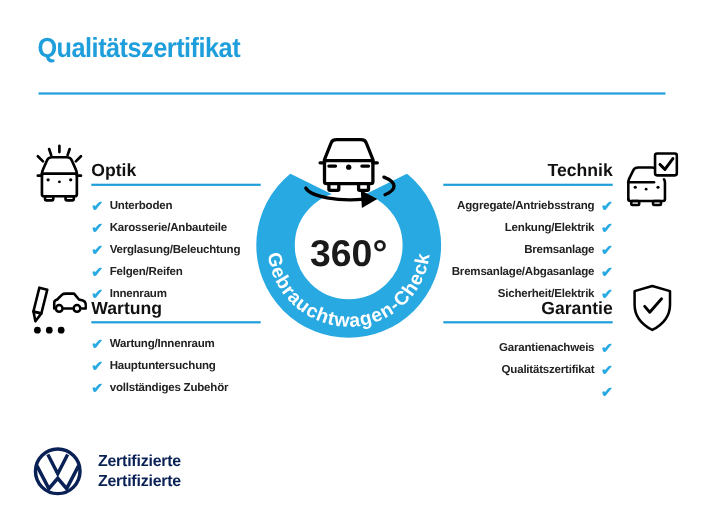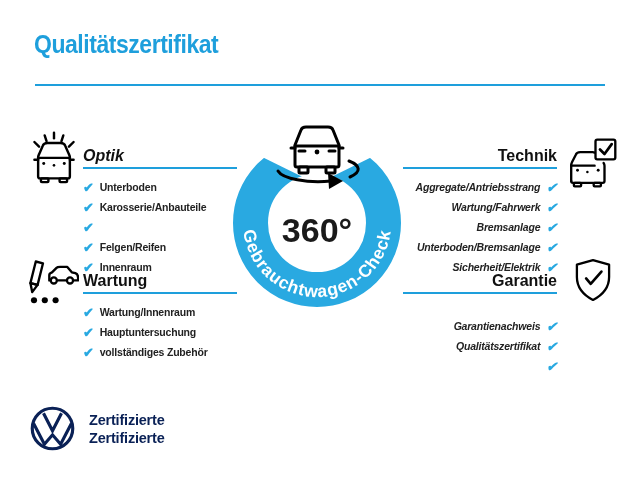--- a/index.html
+++ b/index.html
@@ -18,21 +18,21 @@
   .top-rule{position:absolute;left:35px;top:84px;width:570px;height:2px;background:var(--accent);}
 
   .sec-title{position:absolute;font-size:16px;font-weight:700;color:#111;}
   .sec-rule{position:absolute;width:154px;height:2px;background:var(--accent);}
 
   .items{position:absolute;display:flex;flex-direction:column;}
   .item{display:flex;align-items:center;height:20px;font-size:10.5px;font-weight:700;
     letter-spacing:-0.2px;color:#222;white-space:nowrap;}
   .items.left .item{justify-content:flex-start;}
   .items.right{align-items:flex-end;}
-  .items.right .item{justify-content:flex-end;font-style:italic;}
+  .items.right .item{justify-content:flex-end;}
   .check{color:var(--ring);font-size:13px;line-height:1;}
   .items.left .check{margin-right:6px;}
   .items.right .check{margin-left:6px;}
 
   .icon{position:absolute;}
   .icon svg{display:block;}
 
   .center-badge{position:absolute;left:217px;top:121px;width:200px;height:204px;}
 
   .brand{position:absolute;left:30px;top:406px;display:flex;align-items:center;justify-content:space-between;}
@@ -58,33 +58,34 @@
       <path d="M13,32 L47,32"></path>
       <path d="M9,34 L13,34"></path>
         <path d="M47,34 L51,34"></path>
       <circle cx="19" cy="38" r="1.6" fill="#000" stroke="none"></circle>
       <circle cx="41" cy="38" r="1.6" fill="#000" stroke="none"></circle>
       <circle cx="30" cy="40" r="1.4" fill="#000" stroke="none"></circle>
       <rect x="16" y="54" width="8" height="4" rx="1"></rect>
       <rect x="36" y="54" width="8" height="4" rx="1"></rect>
     </svg>
   </div>
-  <div class="sec-title" style="left:83px;top:147px;font-style:italic;">Optik</div>
+  <div class="sec-title" style="left:83px;top:147px;">Optik</div>
   <div class="sec-rule" style="left:83px;top:167px;"></div>
   <div class="items left" style="left:83px;top:177px;">
     <div class="item">
         <span class="check">✔</span>
         <span>Unterboden</span>
       </div>
     <div class="item">
         <span class="check">✔</span>
         <span>Karosserie/Anbauteile</span>
       </div>
     <div class="item">
         <span class="check">✔</span>
+        <span>Verglasung/Beleuchtung</span>
       </div>
     <div class="item">
         <span class="check">✔</span>
         <span>Felgen/Reifen</span>
       </div>
     <div class="item">
         <span class="check">✔</span>
         <span>Innenraum</span>
       </div>
   </div>
@@ -134,46 +135,46 @@
     </svg>
   </div>
   <div class="sec-title" style="right:83px;top:147px;">Technik</div>
   <div class="sec-rule" style="left:403px;top:167px;"></div>
   <div class="items right" style="right:83px;top:177px;">
     <div class="item">
         <span>Aggregate/Antriebsstrang</span>
         <span class="check">✔</span>
       </div>
     <div class="item">
-        <span>Wartung/Fahrwerk</span>
+        <span>Lenkung/Elektrik</span>
         <span class="check">✔</span>
       </div>
     <div class="item">
         <span>Bremsanlage</span>
         <span class="check">✔</span>
       </div>
     <div class="item">
-        <span>Unterboden/Bremsanlage</span>
+        <span>Bremsanlage/Abgasanlage</span>
         <span class="check">✔</span>
       </div>
     <div class="item">
         <span>Sicherheit/Elektrik</span>
         <span class="check">✔</span>
       </div>
   </div>
 
   <div class="icon" style="left:570px;top:257px;">
     <svg width="46" height="46" viewBox="0 0 60 60" fill="none" stroke="#000" stroke-width="3" stroke-linecap="round" stroke-linejoin="round">
       <path d="M30,4 L51,10 L51,26 Q51,45 30,56 Q9,45 9,26 L9,10 Z"></path>
       <path d="M21,28 L27,35 L41,19" stroke-width="3.4"></path>
     </svg>
   </div>
   <div class="sec-title" style="right:83px;top:272px;">Garantie</div>
   <div class="sec-rule" style="left:403px;top:292px;"></div>
-  <div class="items right" style="right:83px;top:316px;">
+  <div class="items right" style="right:83px;top:306px;">
     <div class="item">
         <span>Garantienachweis</span>
         <span class="check">✔</span>
       </div>
     <div class="item">
         <span>Qualitätszertifikat</span>
         <span class="check">✔</span>
       </div>
     <div class="item">
         <span class="check">✔</span>

